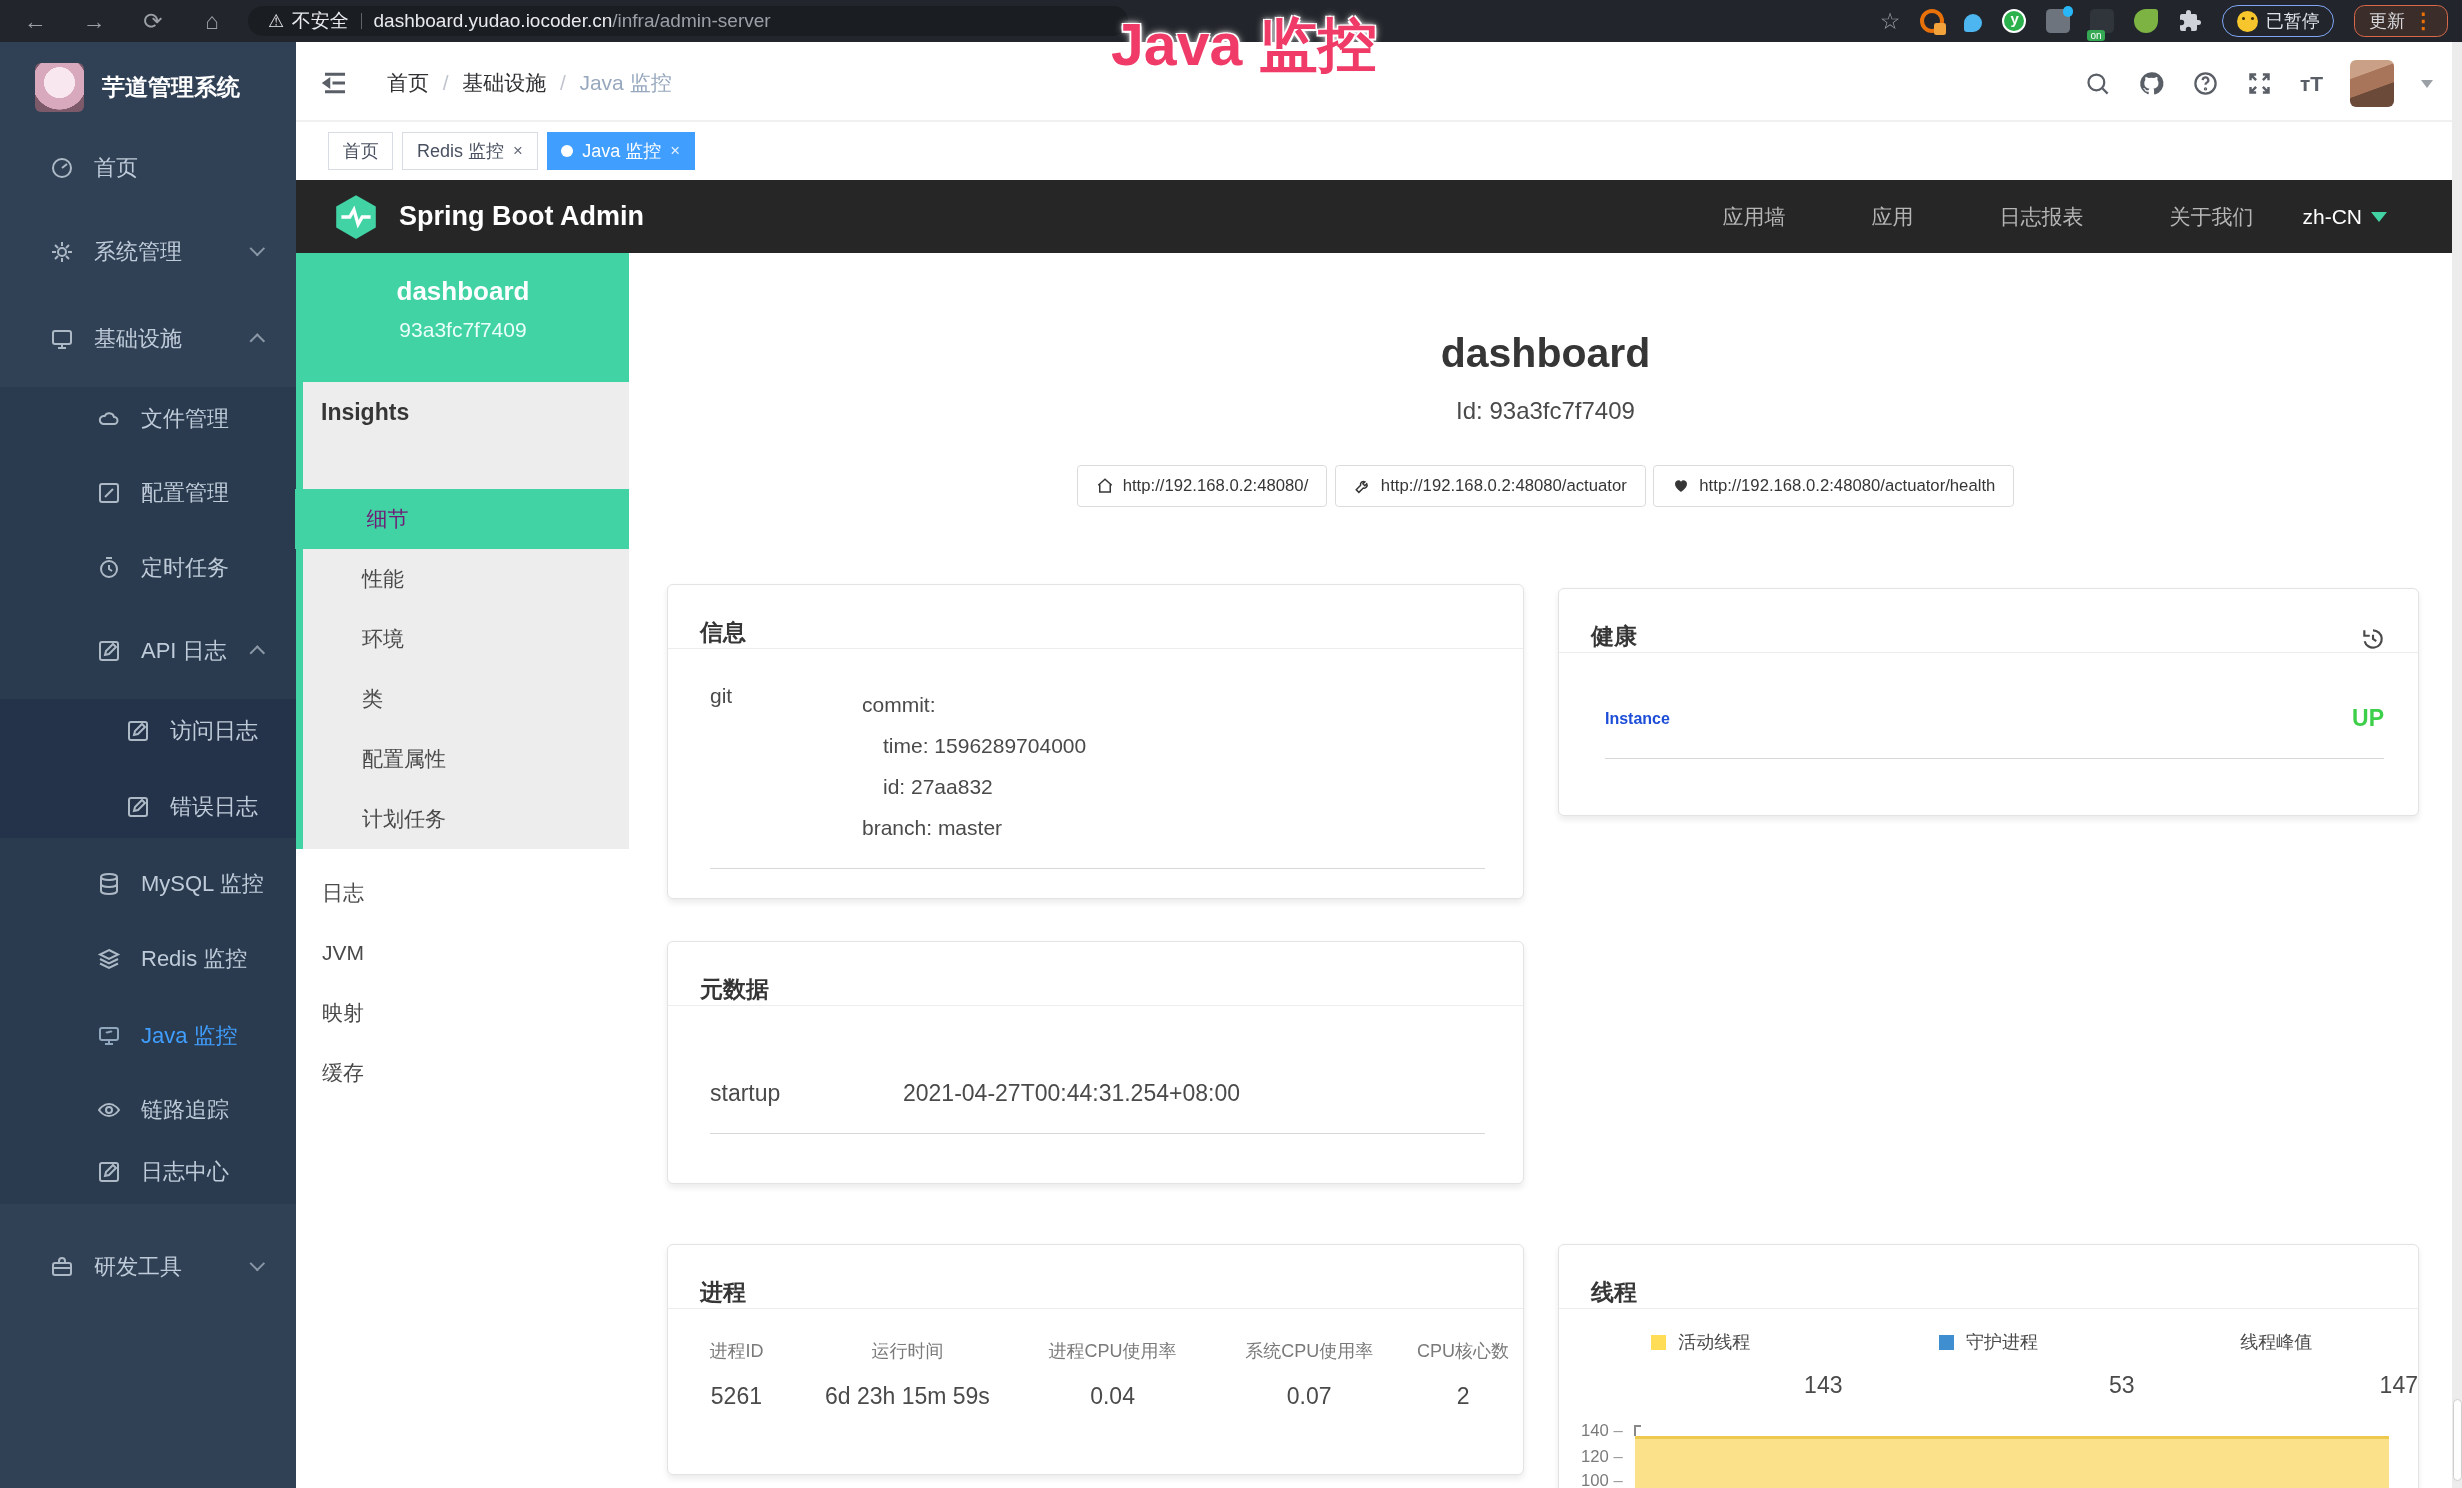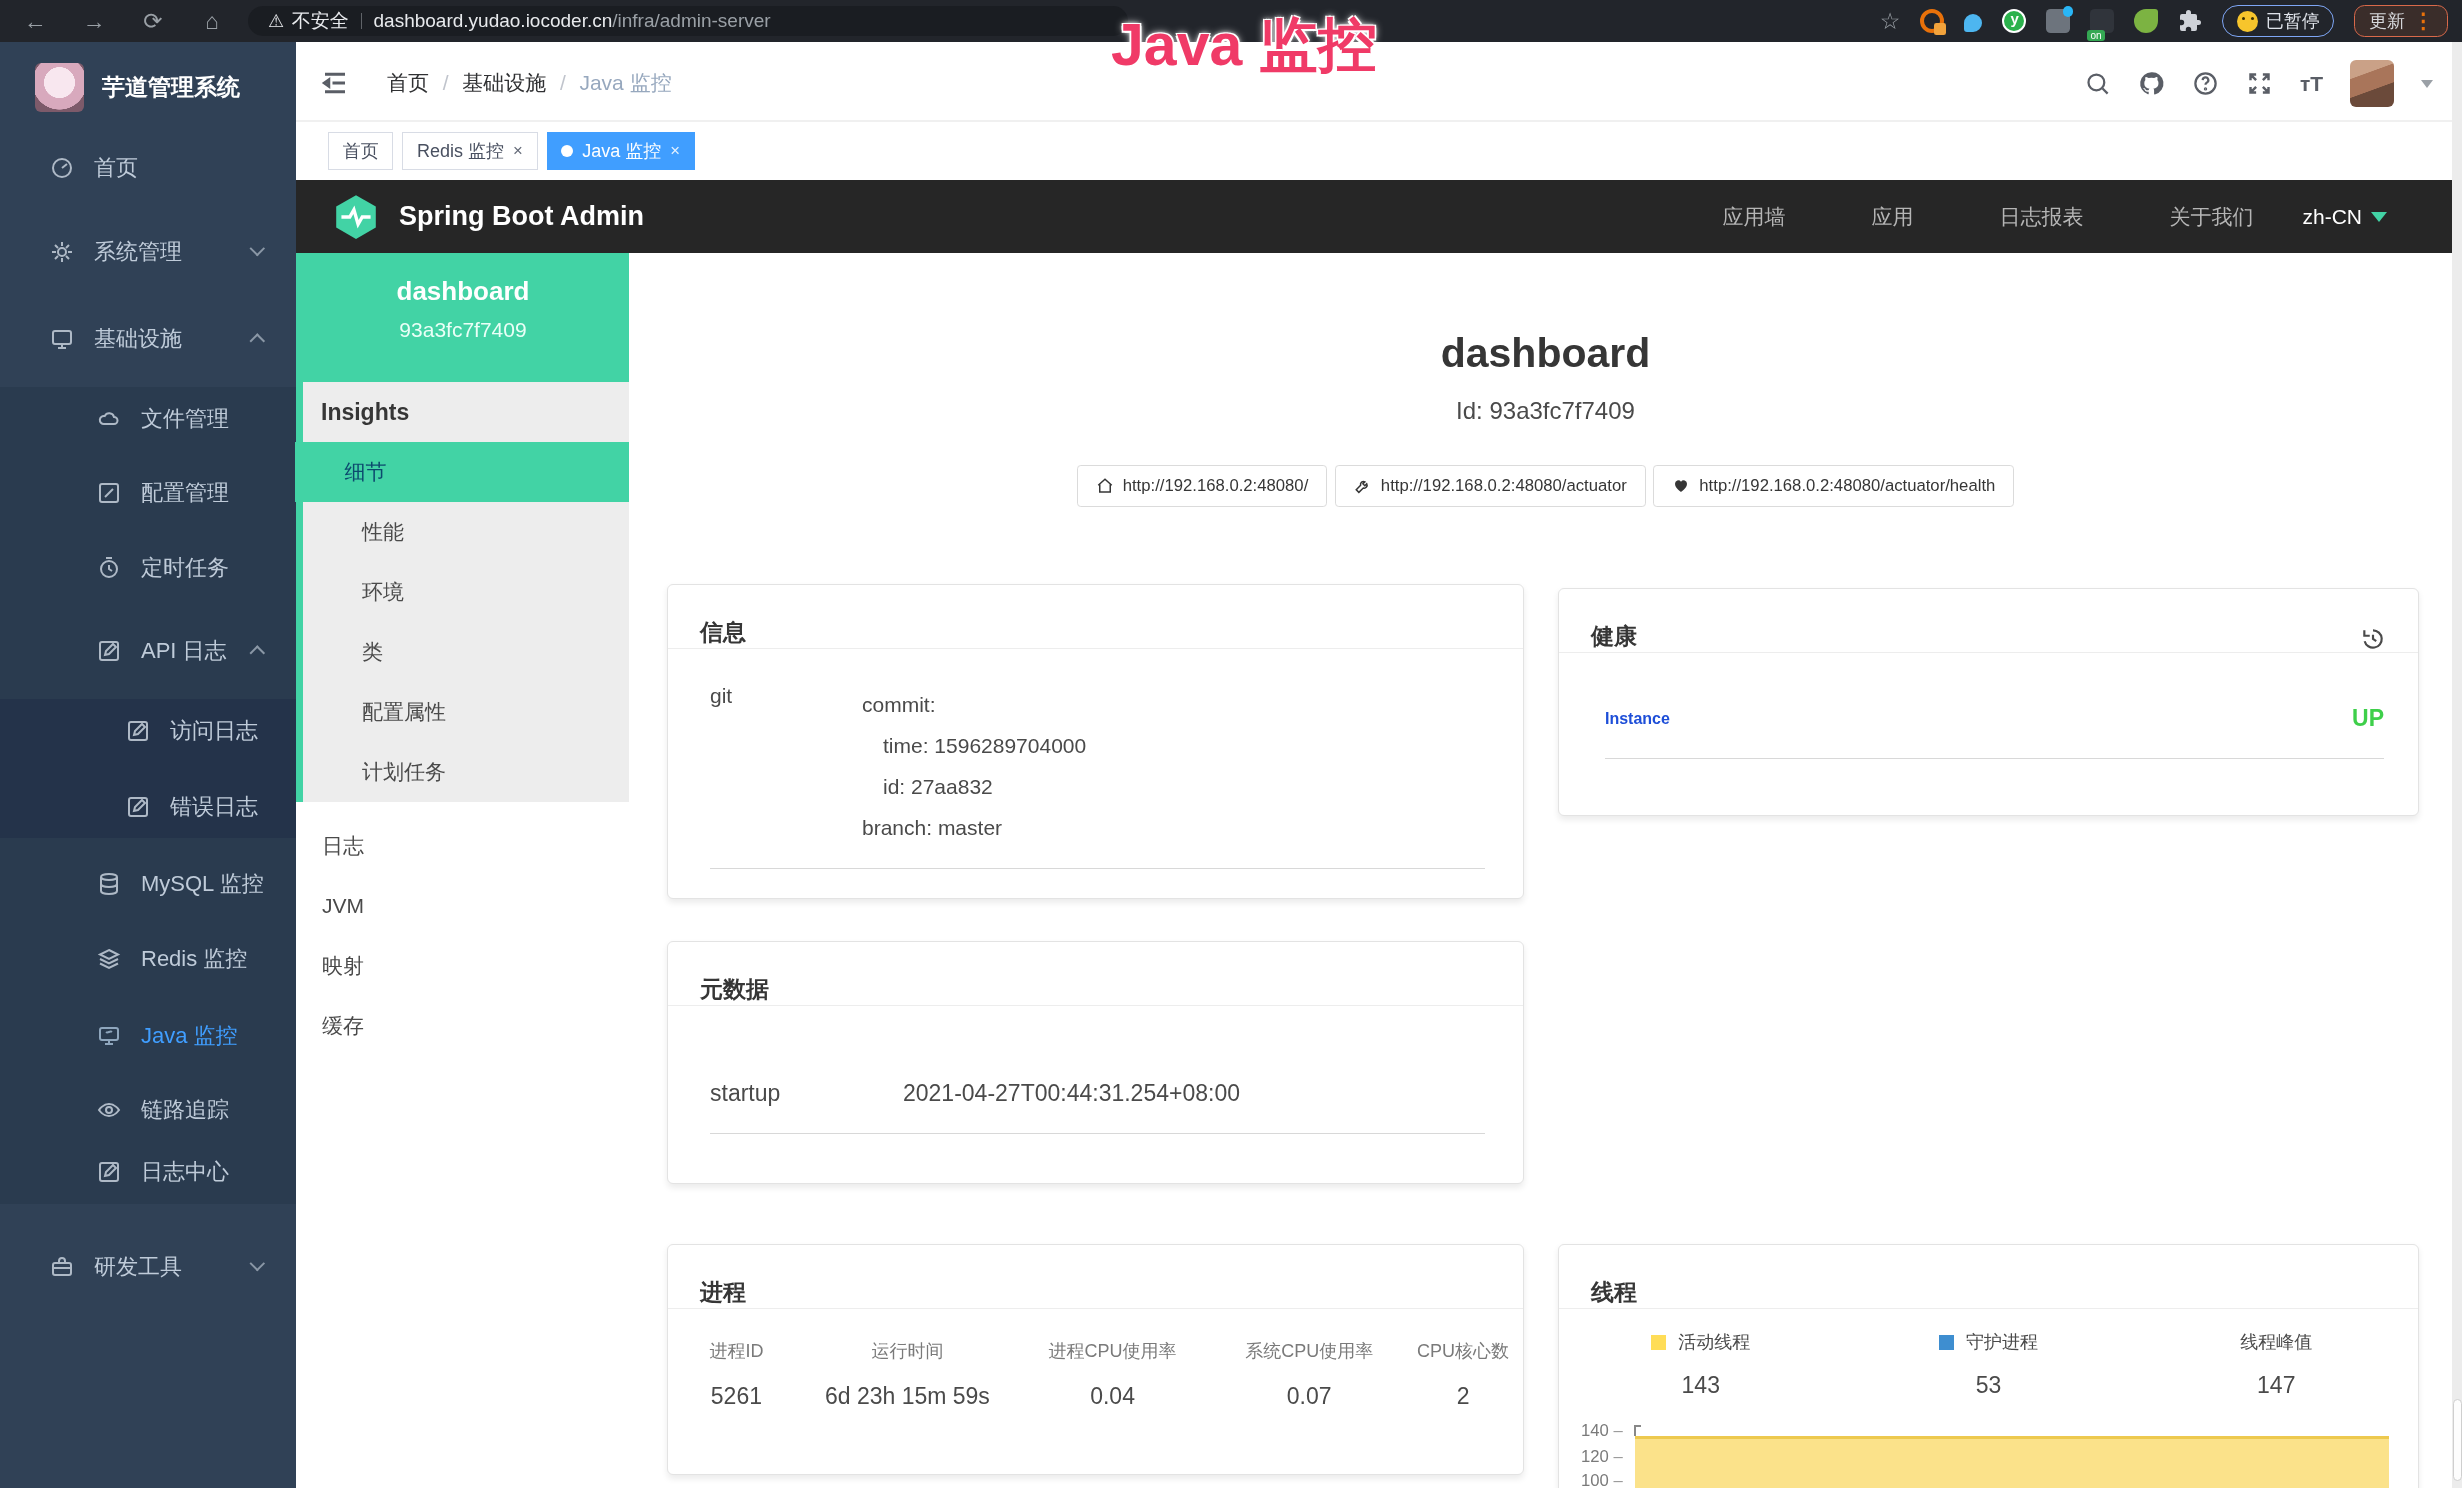--- a/index.html
+++ b/index.html
@@ -93,21 +93,21 @@
   .caret-green { width:0; height:0; border-left:8.3px solid transparent; border-right:8.3px solid transparent; border-top:10px solid #42d3a5; }
 
   
   .sba-side { position:absolute; left:296px; top:253px; width:334px; height:1236px; background:#fff; }
   .inst-head { height:129px; background:#42d3a5; color:#fff; text-align:center; padding-top:23px; cursor:pointer; }
   .inst-name { font-size:26px; font-weight:bold; }
   .inst-id { font-size:21px; margin-top:10.6px; color:#eafff7; }
   .insights { background:#ededed; border-left:7.6px solid #42d3a5; }
   .ins-row { height:60px; display:flex; align-items:center; font-size:21px; color:#4a4a4a; cursor:pointer; padding-left:59px; }
   .ins-label { font-weight:bold; color:#363636; padding-left:18px; font-size:23px; cursor:default; }
-  .ins-row.active { background:#42d3a5; color:#0c4a6e; margin-left:-7.6px; padding-left:49px; }
+  .ins-row.active { background:#42d3a5; color:#701a75; margin-left:-7.6px; padding-left:71px;margin-top:47px; }
   .side-others { margin-top:13.7px; }
   .oth-row { height:60px; display:flex; align-items:center; font-size:21px; color:#4a4a4a; padding-left:26px; cursor:pointer; }
 
   
   .content { position:absolute; left:629px; top:253px; width:1833px; height:1236px; background:#fff; overflow:hidden; }
   .page-title { position:absolute; top:77px; width:100%; text-align:center; font-size:41px; font-weight:600; color:#363636; }
   .page-id { position:absolute; top:144px; width:100%; text-align:center; font-size:24px; color:#4a4a4a; }
   .endpoints { position:absolute; top:212px; width:100%; display:flex; justify-content:center; gap:7.6px; }
   .ep-btn { display:flex; align-items:center; gap:9px; height:42px; border:0.8px solid #dbdbdb; border-radius:3.8px; background:#fff; padding:0 18px; font-size:16.7px; color:#363636; cursor:pointer; }
   .ep-btn svg { width:18px; height:18px; }
@@ -134,21 +134,21 @@
   .inst-label { font-weight:bold; font-size:16px; color:#1d4ed8; }
   .up-status { font-weight:bold; font-size:23px; color:#3ecf4a; }
 
   .proc-grid { display:grid; grid-template-columns:16% 24% 24% 22% 14%; text-align:center; }
   .proc-head { margin-top:30px; font-size:18px; color:#7a7a7a; }
   .proc-vals { margin-top:20px; font-size:23px; color:#4a4a4a; }
 
   .t-stats { position:absolute; top:85px; left:0; width:100%; display:grid; grid-template-columns:33% 34% 33%; text-align:center; }
   .t-label { font-size:18px; color:#4a4a4a; display:flex; justify-content:center; align-items:center; gap:12px; }
   .swatch { width:15px; height:15px; display:inline-block; }
-  .t-vals { position:absolute; top:127px; left:0; width:100%; display:grid; grid-template-columns:33% 34% 33%; text-align:center; font-size:23px; color:#4a4a4a; }
+  .t-vals { position:absolute; top:127px; left:0; width:100%; display:grid; grid-template-columns:33% 34% 33%; text-align:right; font-size:23px; color:#4a4a4a; }
   .chart { position:absolute; left:76px; right:29px; top:186px; bottom:-30px; }
   .chart-area { position:absolute; left:0; right:0; top:4.6px; bottom:0; background:#fbe28a; border-top:3px solid #edc94f; }
   .axis-corner { position:absolute; left:-1.5px; top:-6px; width:7.6px; height:10.6px; border-left:2.3px solid #888; border-top:2.3px solid #888; }
   .tick { position:absolute; width:47px; text-align:right; font-size:16.7px; color:#7a7a7a; }
   .tick::after { content:"–"; margin-left:4.6px; color:#9a9a9a; }
   .tick0 { left:16.7px; top:176px; } .tick1 { left:16.7px; top:202px; } .tick2 { left:16.7px; top:226px; }
 
   
   .sb-track { position:absolute; left:2452px; top:42px; width:10.6px; height:1446px; background:#ececec; }
   .sb-thumb { position:absolute; left:0.8px; top:1357px; width:9px; height:82px; background:#fdfdfd; border:0.8px solid #cfcfcf; border-radius:5.3px; cursor:pointer; }

